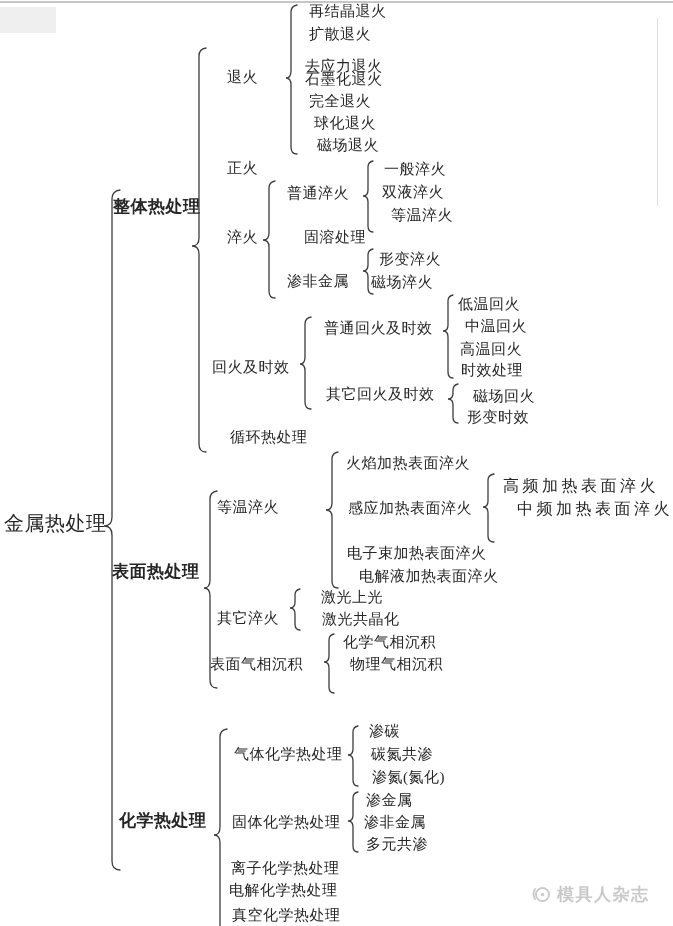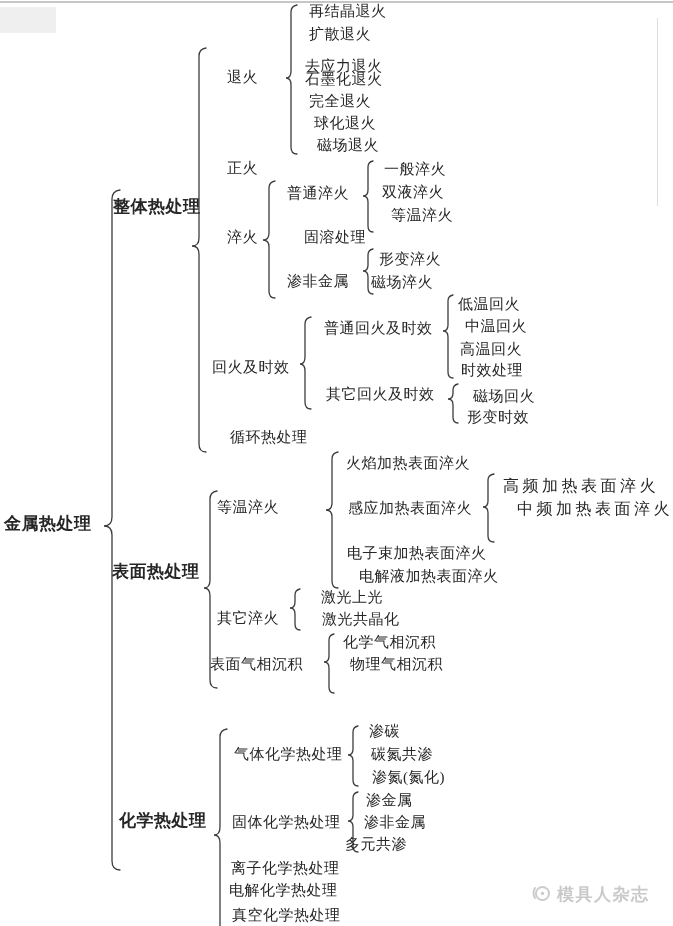--- a/index.html
+++ b/index.html
@@ -5,27 +5,27 @@
   html,body{margin:0;padding:0;background:#ffffff;}
   #canvas{
     position:relative;width:673px;height:926px;overflow:hidden;
     background:#ffffff;
     font-family:"Liberation Serif","DejaVu Serif",serif;
   }
   .lbl{
     position:absolute;font-size:15px;line-height:17px;color:#262626;
     white-space:nowrap;letter-spacing:0.5px;
   }
-  .b1{font-size:17px;line-height:21px;font-weight:bold;letter-spacing:0.5px;}
+  .b1{font-size:20px;line-height:21px;font-weight:normal;letter-spacing:0.5px;}
   .b2{font-size:17px;line-height:19px;font-weight:bold;letter-spacing:0.5px;}
   .sp{font-size:16px;letter-spacing:3.5px;}
   #brace-layer{position:absolute;left:0;top:0;pointer-events:none;}
   #brace-layer path{fill:none;stroke:#3c3c3c;stroke-width:1.3;stroke-linecap:round;}
   .watermark{
-    position:absolute;left:531px;top:883px;display:flex;align-items:flex-start;gap:5px;
+    position:absolute;left:531px;top:883px;display:flex;align-items:center;gap:5px;
     color:#c9c9c9;font-size:17px;font-weight:bold;letter-spacing:1.5px;
   }
   .scan-top{position:absolute;left:0;top:1px;width:673px;height:2px;background:#c6c6c6;}
   .scan-smudge{position:absolute;left:0;top:7px;width:56px;height:26px;background:#efefef;}
   .scan-right{position:absolute;left:657px;top:18px;width:1px;height:188px;background:#dedede;}
 </style>
 </head>
 <body>
 
 <div id="canvas">
@@ -110,21 +110,21 @@
   <div class="lbl" style="left:350px;top:656px">物理气相沉积</div>
 
   <div class="lbl" style="left:234px;top:746px">气体化学热处理</div>
   <div class="lbl" style="left:369px;top:723px">渗碳</div>
   <div class="lbl" style="left:371px;top:746px">碳氮共渗</div>
   <div class="lbl" style="left:372px;top:769px">渗氮(氮化)</div>
 
   <div class="lbl" style="left:232px;top:814px">固体化学热处理</div>
   <div class="lbl" style="left:366px;top:792px">渗金属</div>
   <div class="lbl" style="left:364px;top:814px">渗非金属</div>
-  <div class="lbl" style="left:345px;top:836px">多元共渗</div>
+  <div class="lbl" style="left:366px;top:836px">多元共渗</div>
 
   <div class="lbl" style="left:231px;top:860px">离子化学热处理</div>
   <div class="lbl" style="left:229px;top:882px">电解化学热处理</div>
   <div class="lbl" style="left:232px;top:907px">真空化学热处理</div>
 
   <div class="watermark">
     <svg width="21" height="21" viewBox="0 0 21 21">
       <circle cx="11.5" cy="10.5" r="6.5" fill="none" stroke="#cccccc" stroke-width="2"></circle>
       <path d="M4,5 Q1,10 4,15" fill="none" stroke="#cccccc" stroke-width="2" stroke-linecap="round"></path>
       <circle cx="11.5" cy="10.5" r="1.8" fill="#cccccc"></circle>

